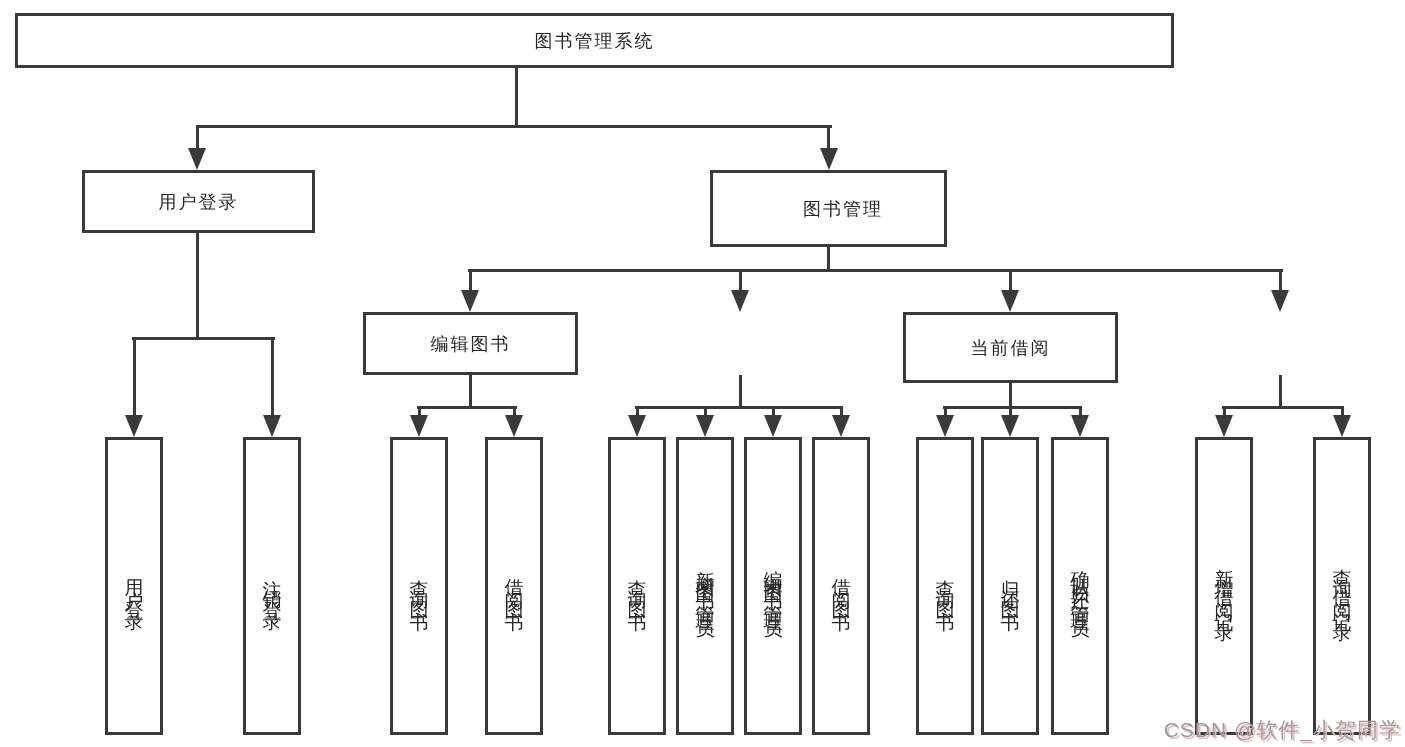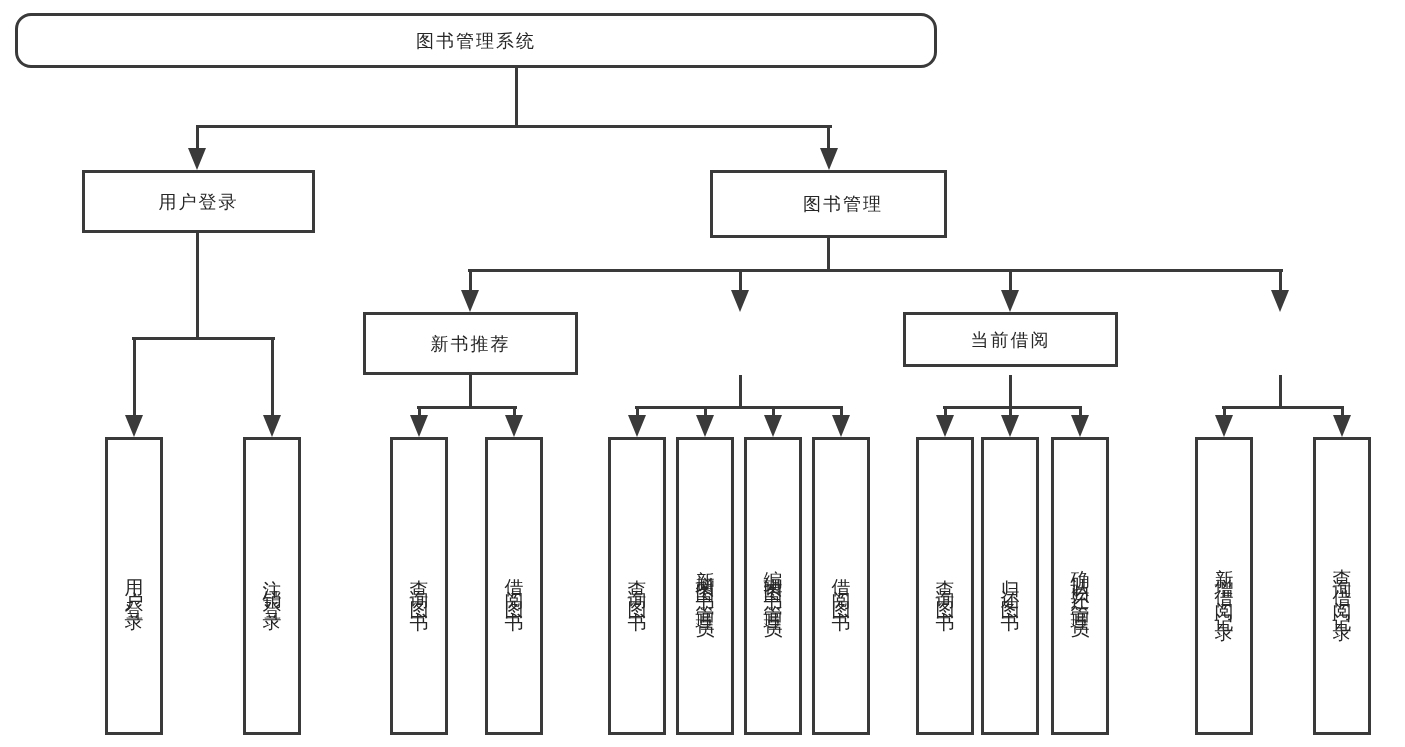--- a/index.html
+++ b/index.html
@@ -53,52 +53,52 @@
     letter-spacing: 1px;
     text-shadow: 2px 2px 0 #f0b9b9;
     z-index: 5;
   }
 </style>
 </head>
 <body>
 
 <div class="stage">
 
-  <div class="node" style="left:15px; top:13px; width:922px; height:55px;border-radius:16px;">图书管理系统</div>
+  <div class="node" style="left:15px; top:13px; width:1159px; height:55px;">图书管理系统</div>
 
   <div class="vl" style="left:515px; top:68px; height:57px;"></div>
   <div class="hl" style="left:196px; top:125px; width:636px;"></div>
   <div class="vl" style="left:196px; top:125px; height:23px;"></div>
   <div class="arr" style="left:188px; top:148px;"></div>
   <div class="vl" style="left:827px; top:125px; height:23px;"></div>
   <div class="arr" style="left:820px; top:148px;"></div>
 
   <div class="node" style="left:82px; top:170px; width:233px; height:63px;">用户登录</div>
-  <div class="node" style="left:710px; top:170px; width:237px; height:68px;padding-left:29px;">图书管理</div>
+  <div class="node" style="left:710px; top:170px; width:237px; height:77px;padding-left:29px;">图书管理</div>
 
   <div class="vl" style="left:196px; top:233px; height:104px;"></div>
   <div class="hl" style="left:132px; top:337px; width:143px;"></div>
   <div class="vl" style="left:133px; top:337px; height:78px;"></div>
   <div class="arr" style="left:125px; top:415px;"></div>
   <div class="vl" style="left:271px; top:337px; height:78px;"></div>
   <div class="arr" style="left:263px; top:415px;"></div>
 
   <div class="vl" style="left:827px; top:233px; height:36px;"></div>
   <div class="hl" style="left:468px; top:269px; width:815px;"></div>
   <div class="vl" style="left:469px; top:269px; height:21px;"></div>
   <div class="arr" style="left:461px; top:290px;"></div>
   <div class="vl" style="left:739px; top:269px; height:21px;"></div>
   <div class="arr" style="left:731px; top:290px;"></div>
   <div class="vl" style="left:1009px; top:269px; height:21px;"></div>
   <div class="arr" style="left:1001px; top:290px;"></div>
   <div class="vl" style="left:1279px; top:269px; height:21px;"></div>
   <div class="arr" style="left:1271px; top:290px;"></div>
 
-  <div class="node" style="left:363px; top:312px; width:215px; height:63px;">新书推荐</div>
-  <div class="node" style="left:903px; top:312px; width:215px; height:55px;">当前借阅</div>
+  <div class="node" style="left:363px; top:312px; width:215px; height:63px;">编辑图书</div>
+  <div class="node" style="left:903px; top:312px; width:215px; height:71px;">当前借阅</div>
 
   <div class="vl" style="left:469px; top:375px; height:31px;"></div>
   <div class="hl" style="left:417px; top:406px; width:100px;"></div>
   <div class="vl" style="left:418px; top:406px; height:9px;"></div>
   <div class="arr" style="left:410px; top:415px;"></div>
   <div class="vl" style="left:513px; top:406px; height:9px;"></div>
   <div class="arr" style="left:505px; top:415px;"></div>
 
   <div class="vl" style="left:739px; top:375px; height:31px;"></div>
   <div class="hl" style="left:635px; top:406px; width:208px;"></div>
@@ -138,14 +138,15 @@
   <div class="node vnode long" style="left:744px; top:437px; width:58px; height:298px;">编辑图书（管理员）</div>
   <div class="node vnode" style="left:812px; top:437px; width:58px; height:298px;">借阅图书</div>
 
   <div class="node vnode" style="left:916px; top:437px; width:58px; height:298px;">查询图书</div>
   <div class="node vnode" style="left:981px; top:437px; width:58px; height:298px;">归还图书</div>
   <div class="node vnode long" style="left:1051px; top:437px; width:58px; height:298px;">确认归还（管理员）</div>
 
   <div class="node vnode" style="left:1195px; top:437px; width:58px; height:298px;">新增借阅记录</div>
   <div class="node vnode" style="left:1313px; top:437px; width:58px; height:298px;">查询借阅记录</div>
 
+  <div class="wm">CSDN @软件_小贺同学</div>
 
 </div>
 
 </body></html>

